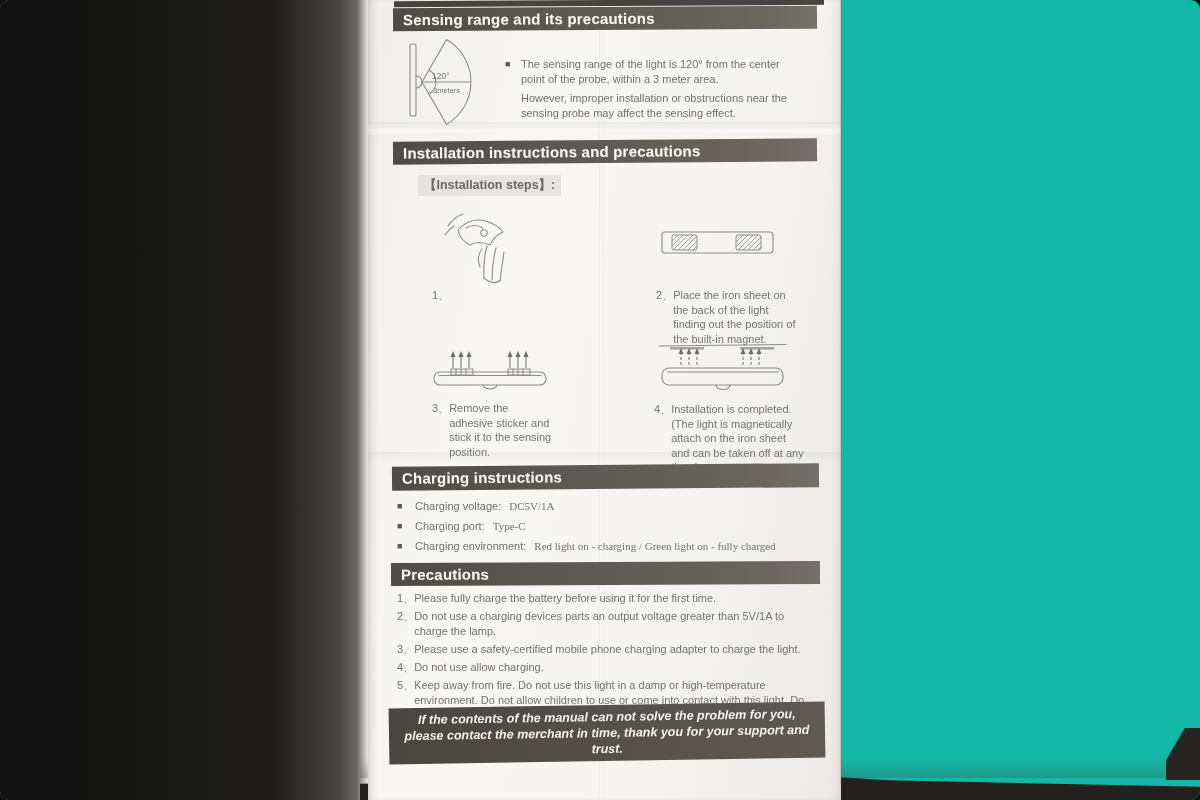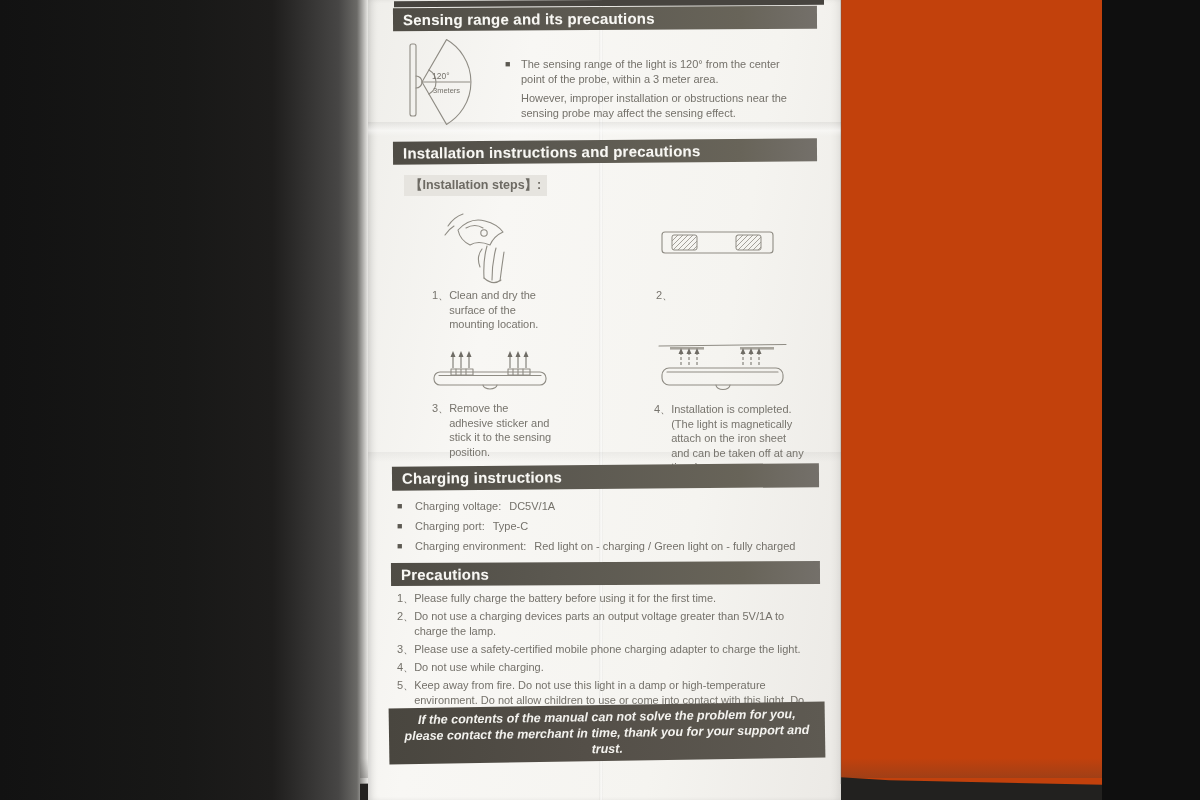--- a/index.html
+++ b/index.html
@@ -1,17 +1,17 @@
 <!DOCTYPE html>
 <html><head>
 <meta charset="utf-8">
 <style>
   html,body{margin:0;padding:0;}
   body{font-family:"Liberation Sans", sans-serif; background:#0f0f0f;}
-  #stage{position:relative;width:1102px;height:800px;overflow:hidden;background:#c2410c;}
+  #stage{position:relative;width:1200px;height:800px;overflow:hidden;background:#14b8a6;border-radius:9px;}
 
   
   .photo-left{position:absolute;left:0;top:0;width:368px;height:800px;
     background:linear-gradient(90deg,#121212 0%,#181817 50%,#1e1d1c 74%,#474645 92%,#6b6a67 97%,#e9e8e5 100%);}
   
   .page-edge{position:absolute;left:840px;top:0;width:2px;height:784px;background:rgba(90,88,82,.18);}
   
   .photo-bottom{position:absolute;left:360px;top:770px;width:840px;height:30px;background:#22211f;
     clip-path:polygon(0 46%,30% 30%,50% 12%,63% 34%,100% 56%,100% 100%,0 100%);}
   .photo-bottom-shadow{position:absolute;left:360px;top:758px;width:840px;height:20px;
@@ -36,26 +36,26 @@
     padding-left:10px;box-sizing:border-box;white-space:nowrap;text-shadow:0 0 1px rgba(255,255,255,.25);}
   .topstrip{position:absolute;left:26px;top:0;width:430px;height:6px;background:#47443f;transform:rotate(-.3deg);}
 
   .bodytext{color:#74716a;font-size:11px;line-height:15px;}
   .cap{position:absolute;color:#77746d;font-size:11px;line-height:14.5px;display:flex;}
   .cap .num{flex:0 0 16px;}
   .cap .txt{flex:1;}
 
   .bullet-sq{display:inline-block;width:8px;height:8px;font-size:9px;line-height:8px;color:#5c5952;}
 
-  .steps-label{position:absolute;left:36px;top:175px;background:#e6e4df;color:#6d6a63;
+  .steps-label{position:absolute;left:50px;top:175px;background:#e6e4df;color:#6d6a63;
     font-size:12.5px;font-weight:700;padding:2px 6px;}
 
   .charge-item{display:flex;margin-bottom:6px;color:#74716a;font-size:11px;line-height:14px;}
   .charge-item .bullet-sq{margin:3px 10px 0 0;flex:0 0 8px;}
-  .charge-item .val{margin-left:8px;}
+  .charge-item .val{margin-left:8px;font-family:Liberation Serif, serif;}
 
   .prec-item{display:flex;color:#74716a;font-size:11px;line-height:15px;margin-bottom:3px;}
   .prec-item .num{flex:0 0 17px;}
   .prec-item .txt{flex:1;}
 
   .banner{position:absolute;left:21px;top:705px;width:436px;background:linear-gradient(90deg,#49463f,#544f48 45%,#5e5a52);
     color:#f3f2ee;font-size:12.5px;line-height:16px;font-weight:700;font-style:italic;text-align:center;
     padding:4px 8px;box-sizing:border-box;transform:rotate(-.9deg);}
 
   svg{position:absolute;overflow:visible;}
@@ -125,24 +125,24 @@
           <path d="M0,5 L5,0" stroke="#8f8c84" stroke-width="0.8"></path>
         </pattern>
       </defs>
       <rect class="ln" x="2" y="4" width="111" height="21" rx="3"></rect>
       <rect x="12" y="7" width="25" height="15" rx="2" fill="url(#hatchA)" stroke="#8f8c84" stroke-width="1"></rect>
       <rect x="76" y="7" width="25" height="15" rx="2" fill="url(#hatchA)" stroke="#8f8c84" stroke-width="1"></rect>
     </svg>
 
     <div class="cap" style="left:64px;top:288px;width:128px;">
       <span class="num">1、</span>
-      <span class="txt">Clean and dry the surface of the mounting location.</span>
     </div>
     <div class="cap" style="left:288px;top:288px;width:144px;">
       <span class="num">2、</span>
+      <span class="txt">Place the iron sheet on the back of the light finding out the position of the built-in magnet.</span>
     </div>
 
     <svg width="118" height="50" viewBox="0 0 118 50" style="left:63px;top:348px;">
       <g>
         <line class="ark" x1="22" y1="20" x2="22" y2="7"></line>
           <polygon class="arh" points="19.5,9 24.5,9 22,3"></polygon>
         <line class="ark" x1="30" y1="20" x2="30" y2="7"></line>
           <polygon class="arh" points="27.5,9 32.5,9 30,3"></polygon>
         <line class="ark" x1="38" y1="20" x2="38" y2="7"></line>
           <polygon class="arh" points="35.5,9 40.5,9 38,3"></polygon>
@@ -230,21 +230,21 @@
       <div class="prec-item">
         <span class="num">2、</span>
         <span class="txt">Do not use a charging devices parts an output voltage greater than 5V/1A to charge the lamp.</span>
       </div>
       <div class="prec-item">
         <span class="num">3、</span>
         <span class="txt">Please use a safety-certified mobile phone charging adapter to charge the light.</span>
       </div>
       <div class="prec-item">
         <span class="num">4、</span>
-        <span class="txt">Do not use while charging.</span>
+        <span class="txt">Do not use allow charging.</span>
       </div>
       <div class="prec-item">
         <span class="num">5、</span>
         <span class="txt">Keep away from fire. Do not use this light in a damp or high-temperature environment. Do not allow children to use or come into contact with this light. Do not attempt to repair or replace any parts by yourself.</span>
       </div>
     </div>
 
     <div class="banner">
       <span>If the contents of the manual can not solve the problem for you, please contact the merchant in time, thank you for your support and trust.</span>
     </div>

